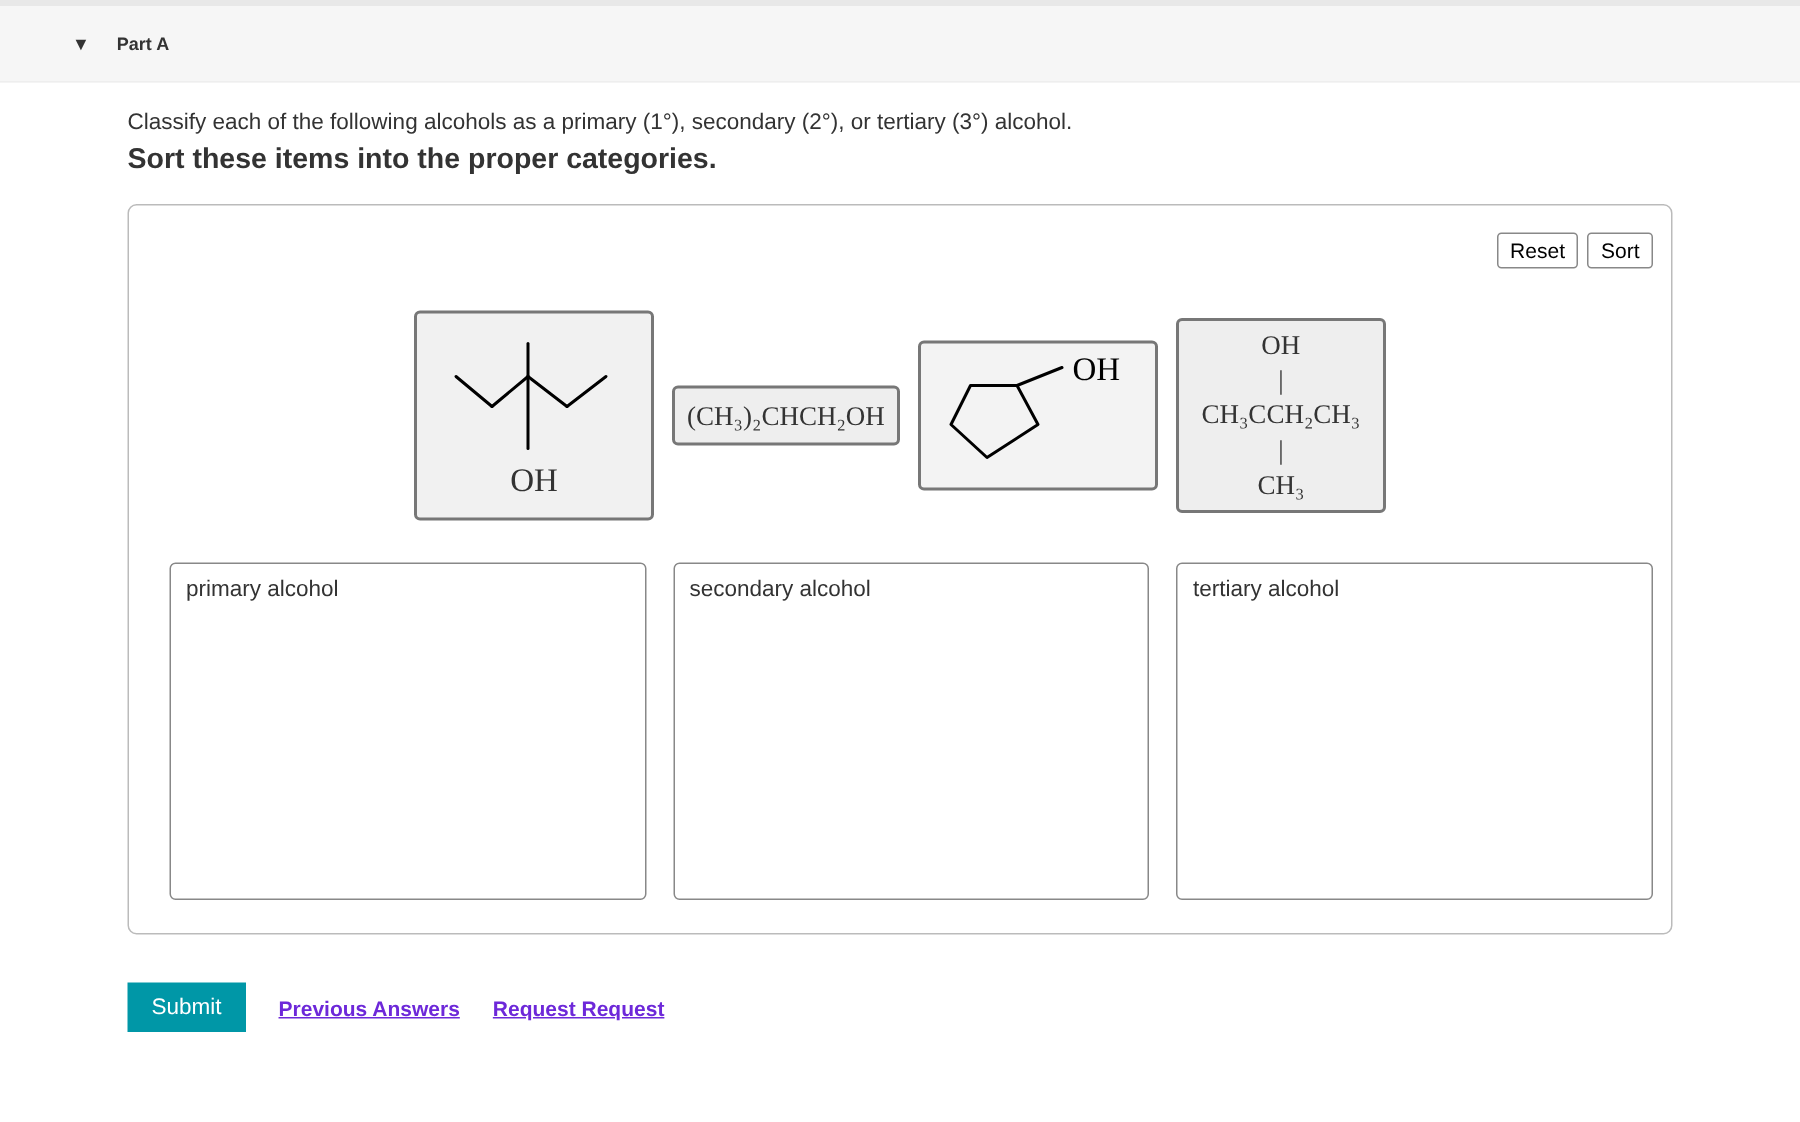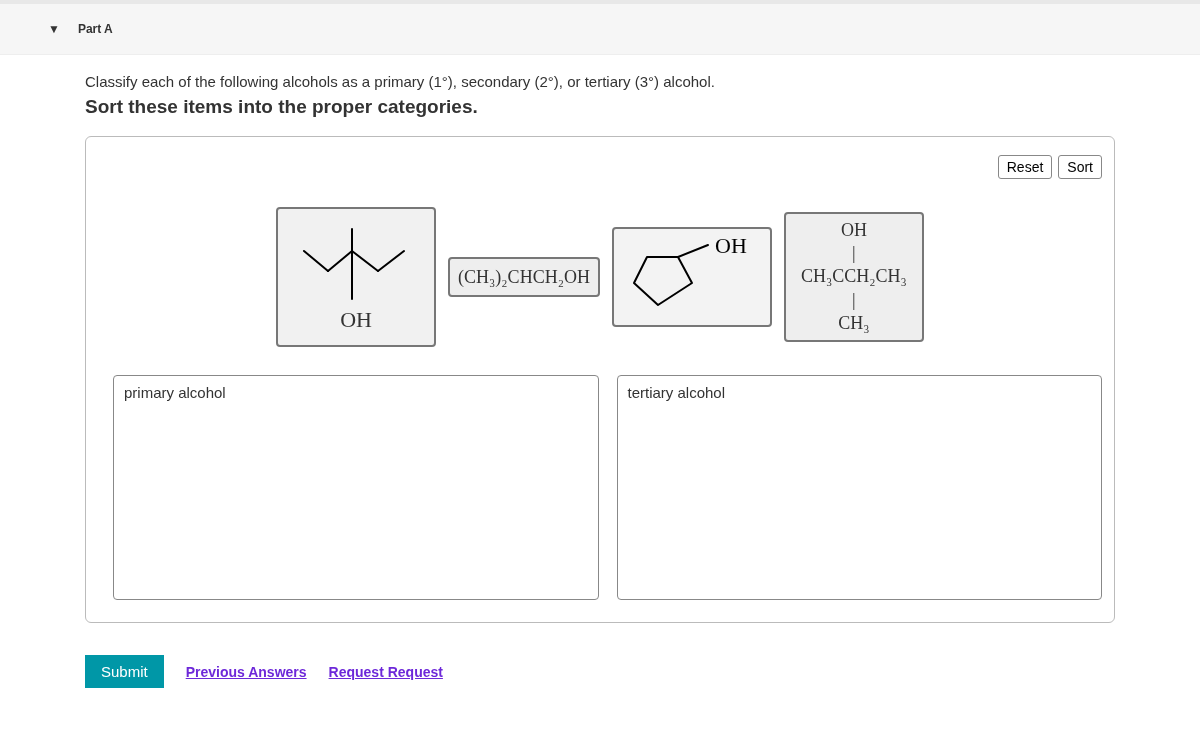--- a/index.html
+++ b/index.html
@@ -207,20 +207,23 @@
         <div>CH₃</div>
       </div>
 
     </div>
 
     <div class="bins-row">
       <div class="bin">
         <span class="bin-label">primary alcohol</span>
       </div>
       <div class="bin">
+        <span class="bin-label">secondary alcohol</span>
+      </div>
+      <div class="bin">
         <span class="bin-label">tertiary alcohol</span>
       </div>
     </div>
 
   </div>
 
   <div class="submit-row">
     <button class="submit-btn">Submit</button>
     <span class="link">Previous Answers</span>
     <span class="link">Request Request</span>

